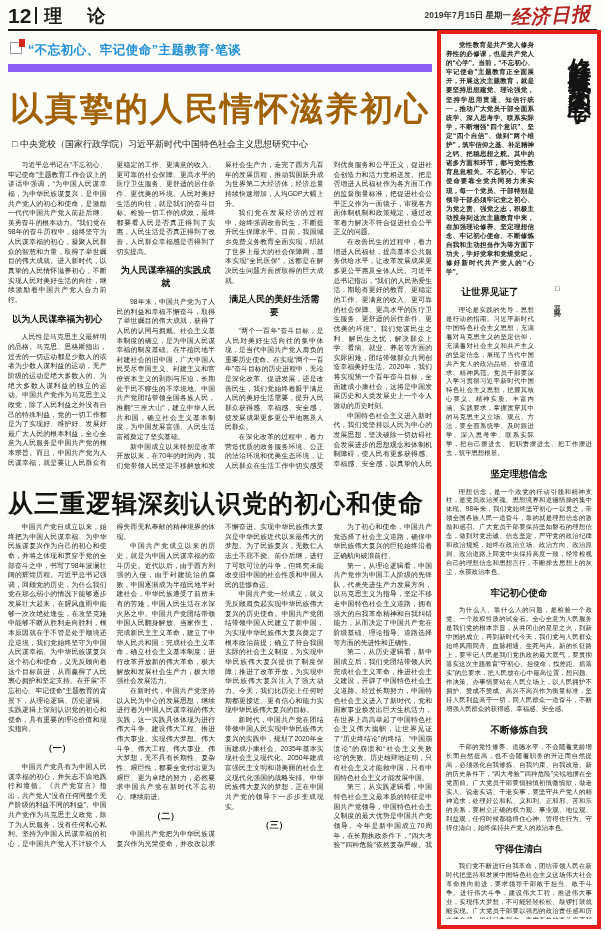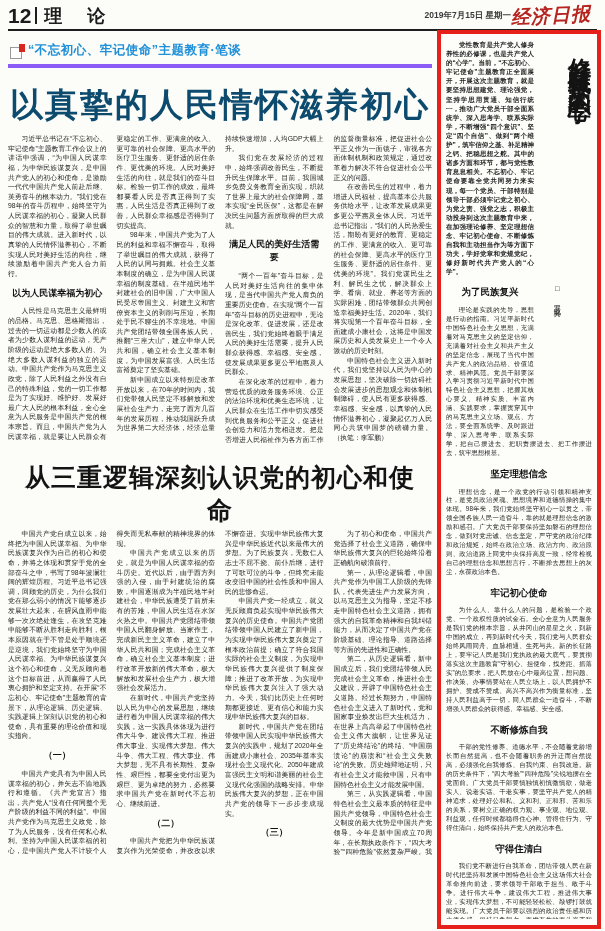--- a/index.html
+++ b/index.html
@@ -12,30 +12,30 @@
   .pagenum{font-size:21px;font-weight:bold;line-height:1;}
   .sec-divider{width:2px;height:17px;background:#1d1d1d;margin:0 7px 1px 4px;}
   .section-title{font-size:18px;font-weight:700;letter-spacing:10px;line-height:1;}
   .header-right{margin-left:auto;display:flex;align-items:center;padding-right:6px;}
   .date-text{font-size:8.5px;color:#3a3a3a;font-weight:bold;}
   .masthead{font-size:19px;font-weight:bold;font-style:italic;color:#b5241f;
             font-family:"Liberation Serif","DejaVu Serif",serif;transform:rotate(-3deg);letter-spacing:1px;}
 
   
   .left-area{position:absolute;left:8px;top:36px;width:424px;}
-  .kicker{display:flex;align-items:flex-end;gap:6px;border-bottom:4px solid #8b5cf6;padding:6px 0 5px 2px;}
+  .kicker{display:flex;align-items:flex-start;gap:6px;border-bottom:8px solid #8b5cf6;padding:6px 0 5px 2px;}
   .kicker-icon{position:relative;width:10px;height:10px;border:1.5px solid #9a9a9a;background:#fff;flex:0 0 auto;}
   .kicker-icon:after{content:"";position:absolute;right:-4px;top:-4px;width:6px;height:8px;background:#d8281e;}
   .kicker-text{color:#2090d8;font-size:12.5px;font-weight:bold;letter-spacing:0.5px;}
-  .headline1{font-size:33px;font-weight:700;text-align:center;letter-spacing:2px;color:#0c4a6e;margin:15px 0 6px;}
+  .headline1{font-size:33px;font-weight:700;text-align:center;letter-spacing:2px;color:#a16207;margin:15px 0 6px;}
   .byline-row{font-size:9px;color:#222;margin:6px 0 9px 4px;}
   .body-cols{column-gap:10px;font-size:6.8px;line-height:1.42;text-align:justify;color:#1e1e1e;
              overflow:hidden;column-fill:auto;}
   .body1{column-count:4;height:312px;}
-  .headline2{font-size:25px;font-weight:700;text-align:center;letter-spacing:1px;color:#141414;margin:15px 17px 2px;}
+  .headline2{font-size:25px;font-weight:700;letter-spacing:1px;color:#141414;margin:15px 0 2px;}
   .body2{column-count:4;height:336px;}
   .blk-p{margin:0;text-indent:2em;}
   .blk-h{font-size:9px;font-weight:bold;text-align:center;margin:8px 0 7px;color:#111;}
 
   
   .right-box{position:absolute;left:437px;top:30px;width:164px;height:899px;box-sizing:border-box;
              border:4px solid #e8201a;background:#fdfdfa;padding:6px 5px;}
   .rb-content{font-size:6.4px;line-height:1.4;text-align:justify;color:#1e1e1e;height:100%;overflow:hidden;}
   .vtitle-block{float:right;width:54px;height:396px;writing-mode:vertical-rl;margin-left:4px;}
   .vtitle{font-size:23px;font-weight:700;letter-spacing:3.5px;line-height:1.1;margin:0;color:#141414;}
@@ -58,24 +58,26 @@
     </span>
   </div>
 
   <div class="left-area">
     <div class="kicker">
       <span class="kicker-icon"></span>
       <span class="kicker-text">“不忘初心、牢记使命”主题教育·笔谈</span>
     </div>
 
     <h1 class="headline1">以真挚的人民情怀滋养初心</h1>
+    <div class="byline-row">□ 中央党校（国家行政学院）习近平新时代中国特色社会主义思想研究中心</div>
     <div class="body-cols body1">
         <p class="blk-p">习近平总书记在“不忘初心、牢记使命”主题教育工作会议上的讲话中强调，“为中国人民谋幸福，为中华民族谋复兴，是中国共产党人的初心和使命，是激励一代代中国共产党人前赴后继、英勇奋斗的根本动力。”我们党在98年的奋斗历程中，始终坚守为人民谋幸福的初心，凝聚人民群众的智慧和力量，取得了举世瞩目的伟大成就。进入新时代，以真挚的人民情怀滋养初心，不断实现人民对美好生活的向往，继续激励着中国共产党人合力前行。</p>
         <h5 class="blk-h">以为人民谋幸福为初心</h5>
         <p class="blk-p">人民性是马克思主义最鲜明的品格。马克思、恩格斯指出，过去的一切运动都是少数人的或者为少数人谋利益的运动，无产阶级的运动是绝大多数人的、为绝大多数人谋利益的独立的运动。中国共产党作为马克思主义政党，除了人民利益之外没有自己的特殊利益，党的一切工作都是为了实现好、维护好、发展好最广大人民的根本利益，全心全意为人民服务是中国共产党的根本宗旨。而且，中国共产党为人民谋幸福，就是要让人民群众有更稳定的工作、更满意的收入、更可靠的社会保障、更高水平的医疗卫生服务、更舒适的居住条件、更优美的环境。人民对美好生活的向往，就是我们的奋斗目标。检验一切工作的成效，最终都要看人民是否真正得到了实惠，人民生活是否真正得到了改善，人民群众幸福感是否得到了切实提高。</p>
+        <h5 class="blk-h">为人民谋幸福的实践成就</h5>
         <p class="blk-p">98年来，中国共产党为了人民的利益和幸福不懈奋斗，取得了举世瞩目的伟大成就，获得了人民的认同与拥戴。社会主义基本制度的确立，是为中国人民谋幸福的制度基础。在半殖民地半封建社会的旧中国，广大中国人民受尽帝国主义、封建主义和官僚资本主义的剥削与压迫，长期处于民不聊生的不幸境地。中国共产党团结带领全国各族人民，推翻“三座大山”，建立中华人民共和国，确立社会主义基本制度，为中国发展富强、人民生活富裕奠定了坚实基础。</p>
         <p class="blk-p">新中国成立以来特别是改革开放以来，在70年的时间内，我们党带领人民坚定不移解放和发展社会生产力，走完了西方几百年的发展历程，推动我国跃升成为世界第二大经济体，经济总量持续快速增加，人均GDP大幅上升。</p>
         <p class="blk-p">我们党在发展经济的过程中，始终强调改善民生，不断提升民生保障水平。目前，我国城乡免费义务教育全面实现，织就了世界上最大的社会保障网，基本实现“全民医保”，这都是在解决民生问题方面所取得的巨大成就。</p>
         <h5 class="blk-h">满足人民的美好生活需要</h5>
         <p class="blk-p">“两个一百年”奋斗目标，是人民对美好生活向往的集中体现，是当代中国共产党人肩负的重要历史使命。在实现“两个一百年”奋斗目标的历史进程中，无论是深化改革、促进发展，还是改善民生，我们党始终着眼于满足人民的美好生活需要，提升人民群众获得感、幸福感、安全感，使发展成果更多更公平地惠及人民群众。</p>
         <p class="blk-p">在深化改革的过程中，着力营造优质的政务服务环境、公正的法治环境和优美生态环境，让人民群众在生活工作中切实感受到优良服务和公平正义，促进社会创造力和活力竞相迸发。把是否增进人民福祉作为各方面工作的监督衡量标准，把促进社会公平正义作为一面镜子，审视各方面体制机制和政策规定，通过改革着力解决不符合促进社会公平正义的问题。</p>
         <p class="blk-p">在改善民生的过程中，着力增进人民福祉，提高基本公共服务供给水平，让改革发展成果更多更公平惠及全体人民。习近平总书记指出，“我们的人民热爱生活，期盼有更好的教育、更稳定的工作、更满意的收入、更可靠的社会保障、更高水平的医疗卫生服务、更舒适的居住条件、更优美的环境”。我们党谋民生之利、解民生之忧，解决群众上学、看病、就业、养老等方面的实际困难，团结带领群众共同创造幸福美好生活。2020年，我们将实现第一个百年奋斗目标，全面建成小康社会，这将是中国发展历史和人类发展史上一个令人激动的历史时刻。</p>
         <p class="blk-p">中国特色社会主义进入新时代，我们党坚持以人民为中心的发展思想，坚决破除一切妨碍社会发展进步的思想观念和体制机制障碍，使人民有更多获得感、幸福感、安全感，以真挚的人民情怀滋养初心，凝聚起亿万人民同心共筑中国梦的磅礴力量。（执笔：李军鹏）</p>
       </div>
 
@@ -98,21 +100,21 @@
       </div>
   </div>
 
   <div class="right-box">
     <div class="rb-content">
       <div class="vtitle-block">
         <h3 class="vtitle">修好新时代共产党人的『心学』</h3>
         <div class="vbyline">□ 罗成翼</div>
       </div>
     <p class="blk-intro">党性教育是共产党人修身养性的必修课，也是共产党人的“心学”。当前，“不忘初心、牢记使命”主题教育正全面展开，开展这次主题教育，就是要坚持思想建党、理论强党，坚持学思用贯通、知信行统一，推动广大党员干部全面系统学、深入思考学、联系实际学，不断增强“四个意识”、坚定“四个自信”、做到“两个维护”，筑牢信仰之基、补足精神之钙、把稳思想之舵。其中的诸多方面和环节，都与党性教育息息相关。不忘初心、牢记使命要靠全党共同努力来实现，每一个党员、干部特别是领导干部必须牢记党之初心、为党之责、强党之志，积极主动投身到这次主题教育中来，在加强理论修养、坚定理想信念、牢记初心使命、不断修炼自我和主动担当作为等方面下功夫，学好党章和党规党纪，修好新时代共产党人的“心学”。</p>
-        <h5 class="blk-h">为了民族复兴</h5>
+        <h5 class="blk-h">让世界见证了</h5>
         <p class="blk-p">理论是实践的先导，思想是行动的指南。习近平新时代中国特色社会主义思想，充满着对马克思主义的坚定信仰，充满着对社会主义和共产主义的坚定信念，展现了当代中国共产党人的政治品格、价值追求、精神风范。党员干部要深入学习贯彻习近平新时代中国特色社会主义思想，把握其核心要义、精神实质、丰富内涵、实践要求，掌握贯穿其中的马克思主义立场、观点、方法，要全面系统学、及时跟进学、深入思考学、联系实际学，把自己摆进去、把职责摆进去、把工作摆进去，筑牢思想根基。</p>
         <h5 class="blk-h">坚定理想信念</h5>
         <p class="blk-p">理想信念，是一个政党的行动引领和精神支柱，是党员政治灵魂、思想境界和道德情操的集中体现。98年来，我们党始终坚守初心一以贯之，带领全国各族人民一道奋斗，靠的就是理想信念的激励和感召。广大党员干部要保持坚如磐石的理想信念，做到对党忠诚、信念坚定，严守党的政治纪律和政治规矩，始终在政治立场、政治方向、政治原则、政治道路上同党中央保持高度一致，经常检视自己的理想信念和思想言行，不断掸去思想上的灰尘，永葆政治本色。</p>
         <h5 class="blk-h">牢记初心使命</h5>
         <p class="blk-p">为什么人、靠什么人的问题，是检验一个政党、一个政权性质的试金石。全心全意为人民服务是我们党的根本宗旨，从井冈山的星星之火，到新中国的成立，再到新时代今天，我们党与人民群众始终风雨同舟、血脉相通、生死与共。新的长征路上，要牢记人民是我们党执政的最大底气，要贯彻落实这次主题教育“守初心、担使命，找差距、抓落实”的总要求，把人民放在心中最高位置，想问题、作决策、办事情要站在人民立场上，以人民拥护不拥护、赞成不赞成、高兴不高兴作为衡量标准，坚持人民利益高于一切，同人民群众一道奋斗，不断增强人民群众的获得感、幸福感、安全感。</p>
         <h5 class="blk-h">不断修炼自我</h5>
         <p class="blk-p">干部的党性修养、道德水平，不会随着党龄增长而自然提高，也不会随着职务的升迁而自然提高，必须强化自我修炼、自我约束、自我改造。新的历史条件下，“四大考验”“四种危险”尖锐地摆在全党面前。广大党员干部要慎独慎初慎微慎欲，做老实人、说老实话、干老实事，要坚守共产党人的精神追求，处理好公和私、义和利、正和邪、苦和乐的关系，要树立正确的权力观、事业观、地位观、利益观，任何时候都稳得住心神、管得住行为、守得住清白，始终保持共产党人的政治本色。</p>
         <h5 class="blk-h">守得住清白</h5>
         <p class="blk-p">我们党不断进行自我革命，团结带领人民在新时代把坚持和发展中国特色社会主义这场伟大社会革命推向前进，要求领导干部敢于担当、敢于斗争。进行伟大斗争，建设伟大工程，推进伟大事业，实现伟大梦想，不可能轻轻松松、敲锣打鼓就能实现。广大党员干部要以强烈的政治责任感和历史使命感，保持只争朝夕、奋发有为的奋斗姿态和越是艰险越向前的斗争精神，面对大是大非敢于亮剑，面对矛盾敢于迎难而上，面对危机敢于挺身而出，坚决同形式主义、官僚主义作斗争，努力创造经得起实践、人民、历史检验的实绩，用知重负重、攻坚克难的实际行动诠释对党的忠诚、对人民的赤诚。</p>
       </div>

